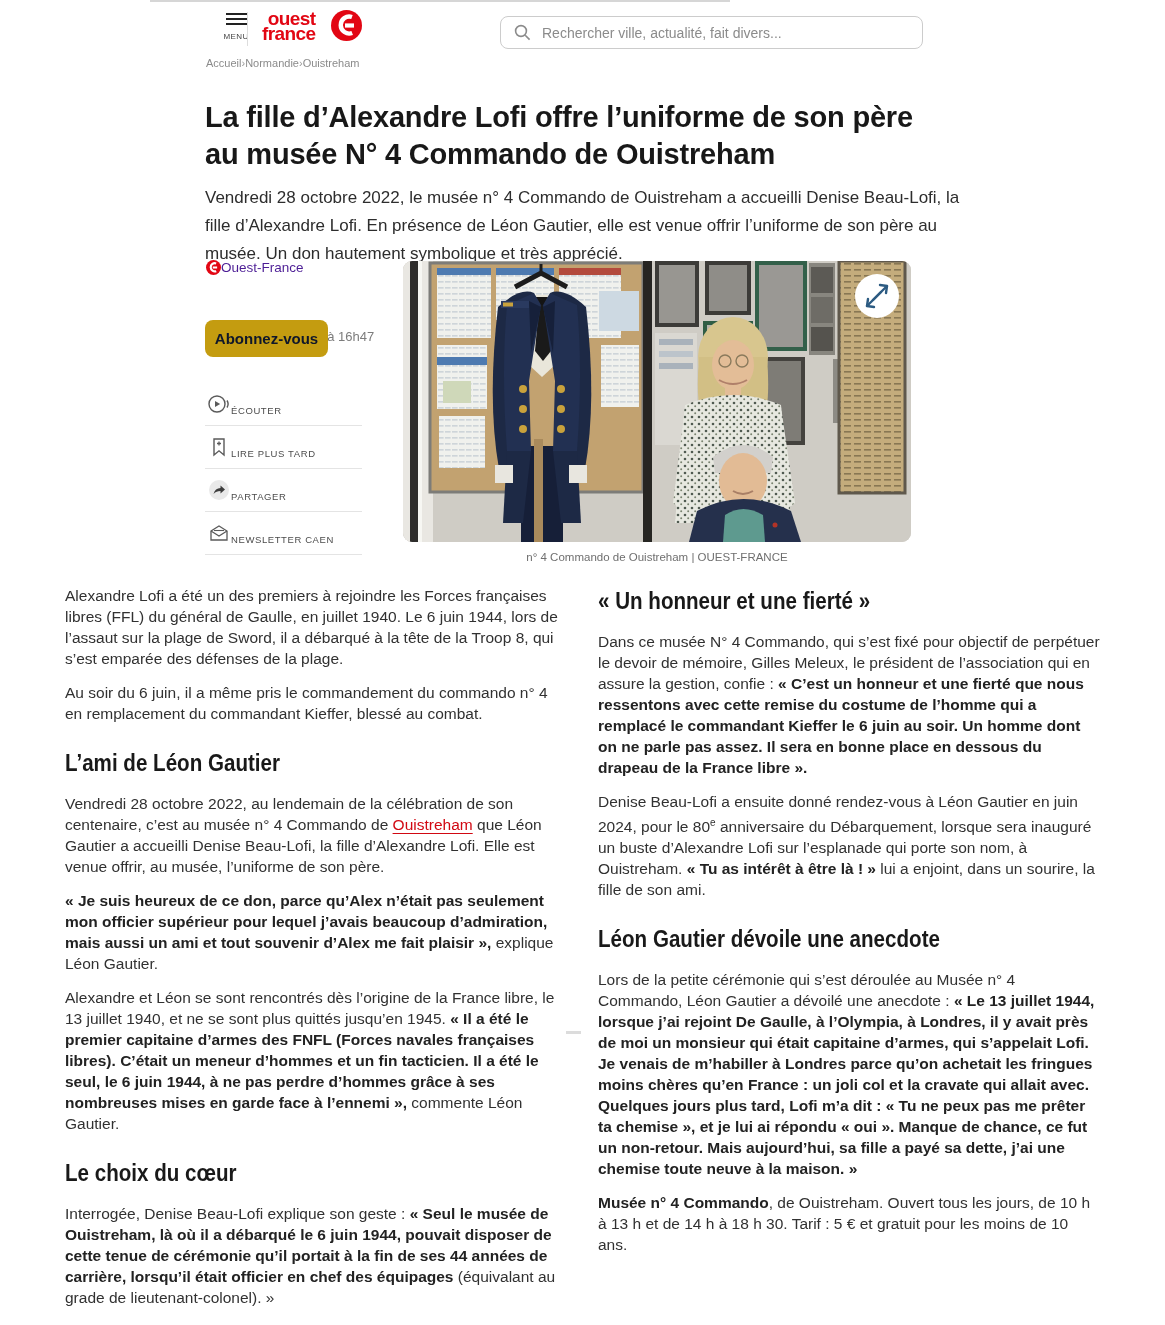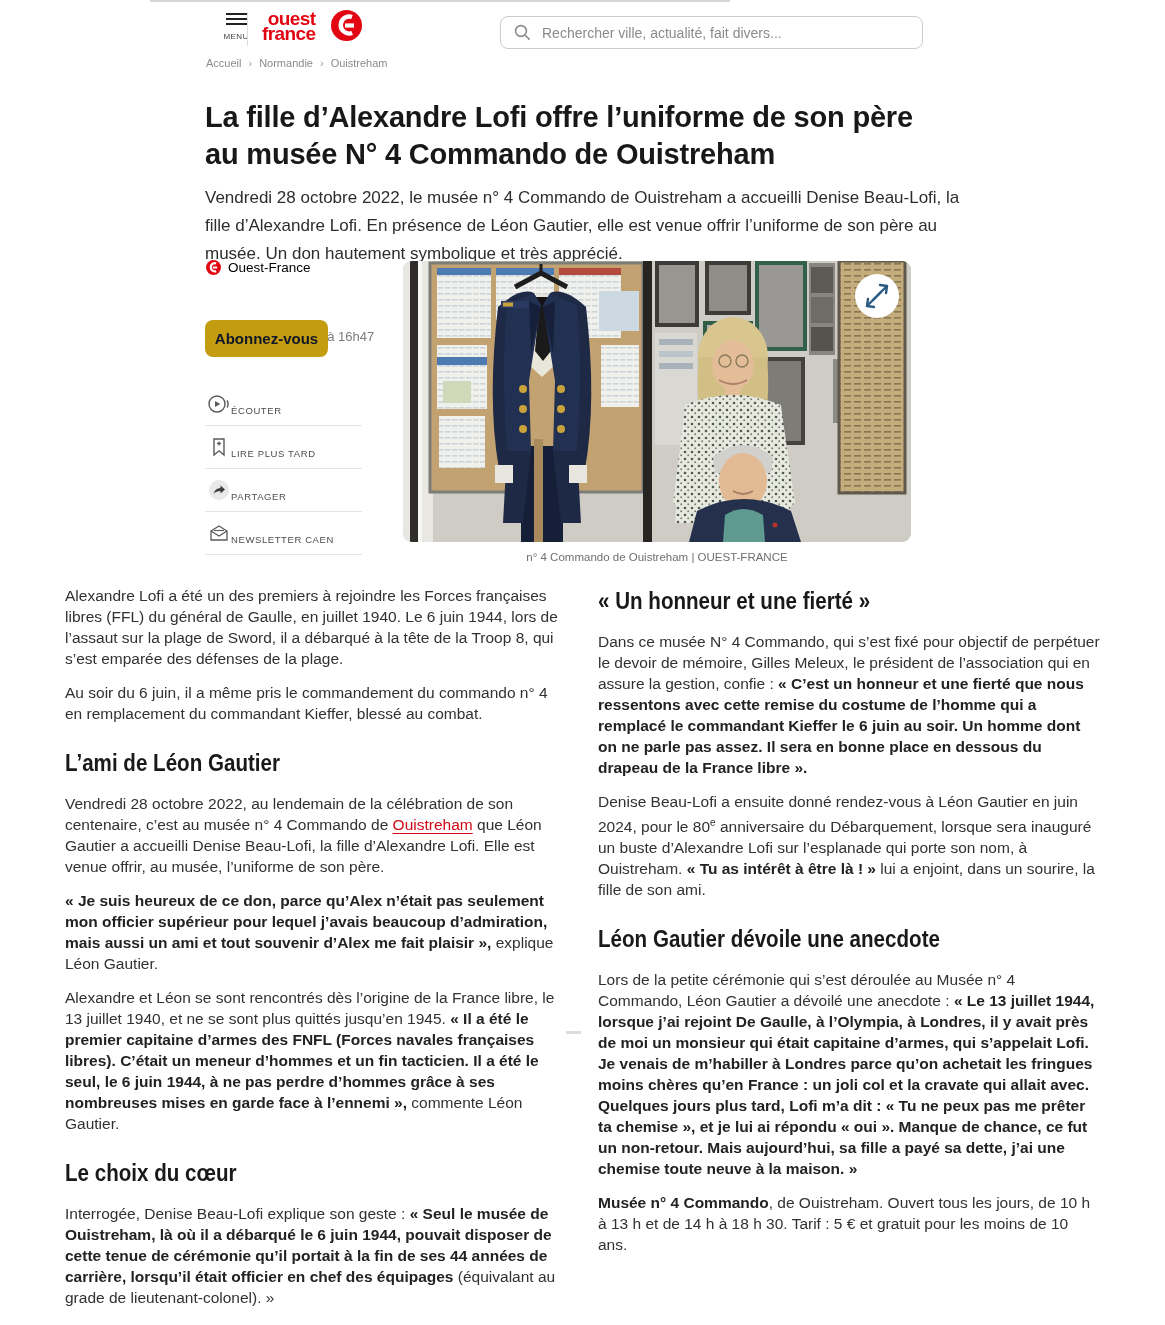--- a/index.html
+++ b/index.html
@@ -20,30 +20,30 @@
   .logo-text{color:#e20613;font-weight:700;font-size:19px;line-height:15px;letter-spacing:-.6px;text-align:right;}
   .logo-mark{width:31px;height:31px;}
   .search{left:500px;top:16px;width:421px;height:31px;border:1px solid #ccc;border-radius:8px;
           display:flex;align-items:center;background:#fff;}
   .search svg{margin:0 9px 0 13px;flex:0 0 auto;}
   .search input{border:none;outline:none;font-size:14px;color:#333;width:360px;background:transparent;
                 font-family:"Liberation Sans",sans-serif;}
   .search input::placeholder{color:#8b8b8b;}
 
   
-  .crumbs{left:206px;top:57px;font-size:11px;color:#8b8b8b;display:flex;gap:7px;align-items:center;}
+  .crumbs{left:206px;top:57px;font-size:11px;color:#8b8b8b;display:flex;align-items:center;}
   .crumbs .sep{color:#9a9a9a;font-size:11px;}
   .crumbs a{color:#8b8b8b;cursor:pointer;}
 
   
   .title{left:205px;top:80px;width:740px;font-size:29px;font-weight:700;color:#181818;line-height:37px;letter-spacing:-.2px;}
   .lead{left:205px;top:167px;width:757px;font-size:17px;color:#2d2d2d;line-height:28px;}
 
   
-  .byline{left:206px;top:260px;display:flex;align-items:flex-end;gap:7px;font-size:13.5px;color:#000000;}
+  .byline{left:206px;top:260px;display:flex;align-items:flex-end;font-size:13.5px;color:#4c1d95;}
   .published{left:206px;top:281px;font-size:13px;color:#7c7c7c;margin-top:48px;}
   .subscribe{left:205px;top:320px;width:123px;height:37px;background:#c49c10;border:none;border-radius:8px;
              color:#0f172a;font-weight:700;font-size:15px;cursor:pointer;font-family:"Liberation Sans",sans-serif;}
 
   
   .actions{left:205px;top:383px;width:157px;}
   .action-row{display:flex;align-items:flex-end;padding:9px 2px;border-bottom:1px solid #e4e4e4;cursor:pointer;}
   .action-row svg{flex:0 0 auto;}
   .action-label{font-size:9.5px;letter-spacing:.6px;color:#4c4c4c;}
 

